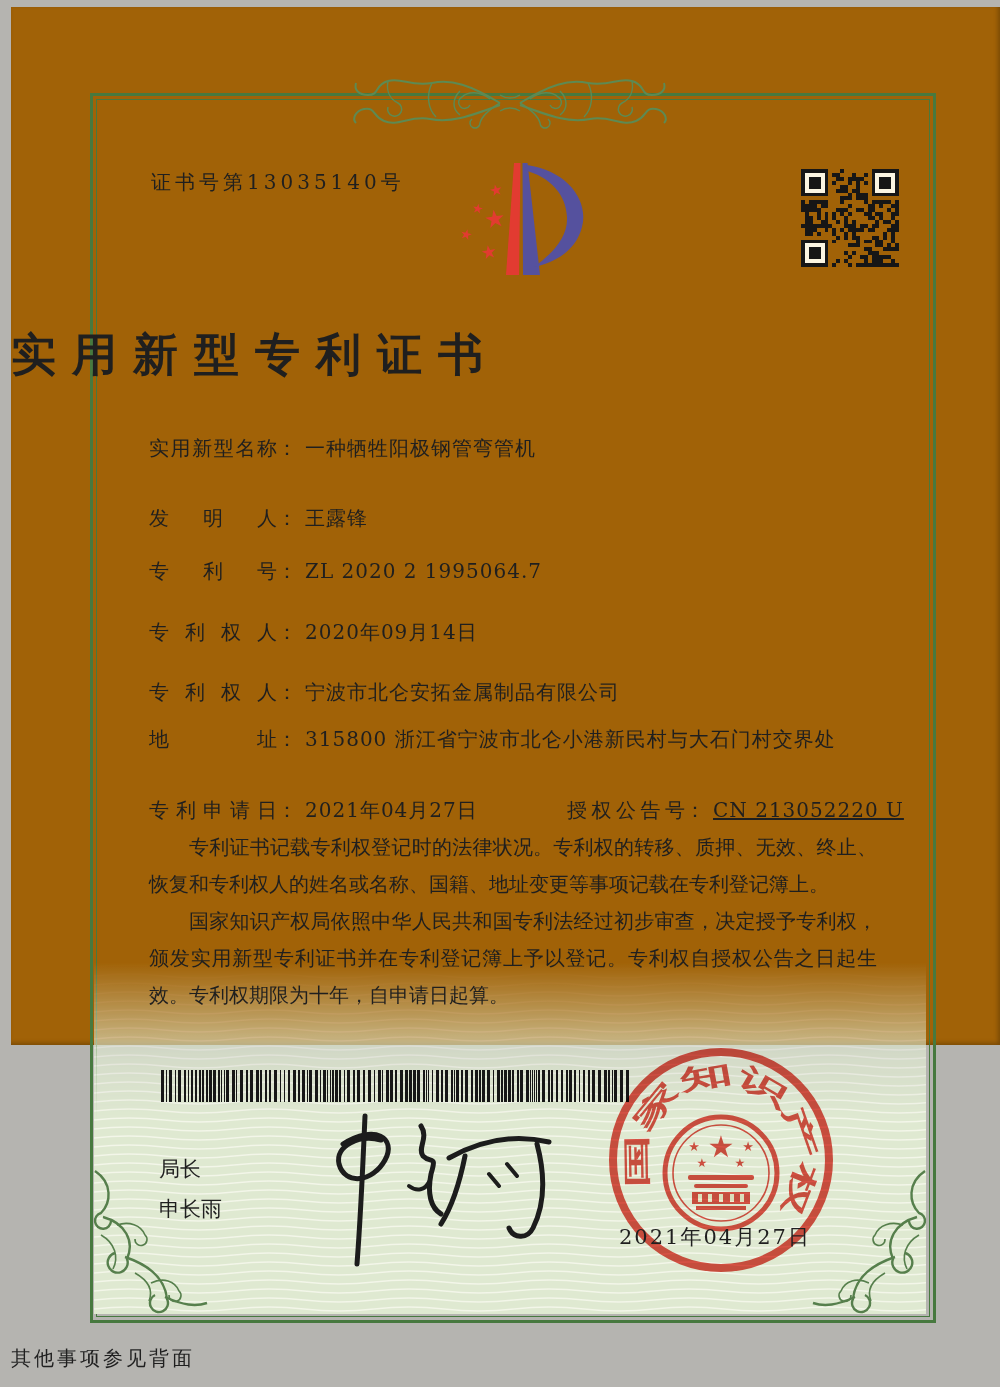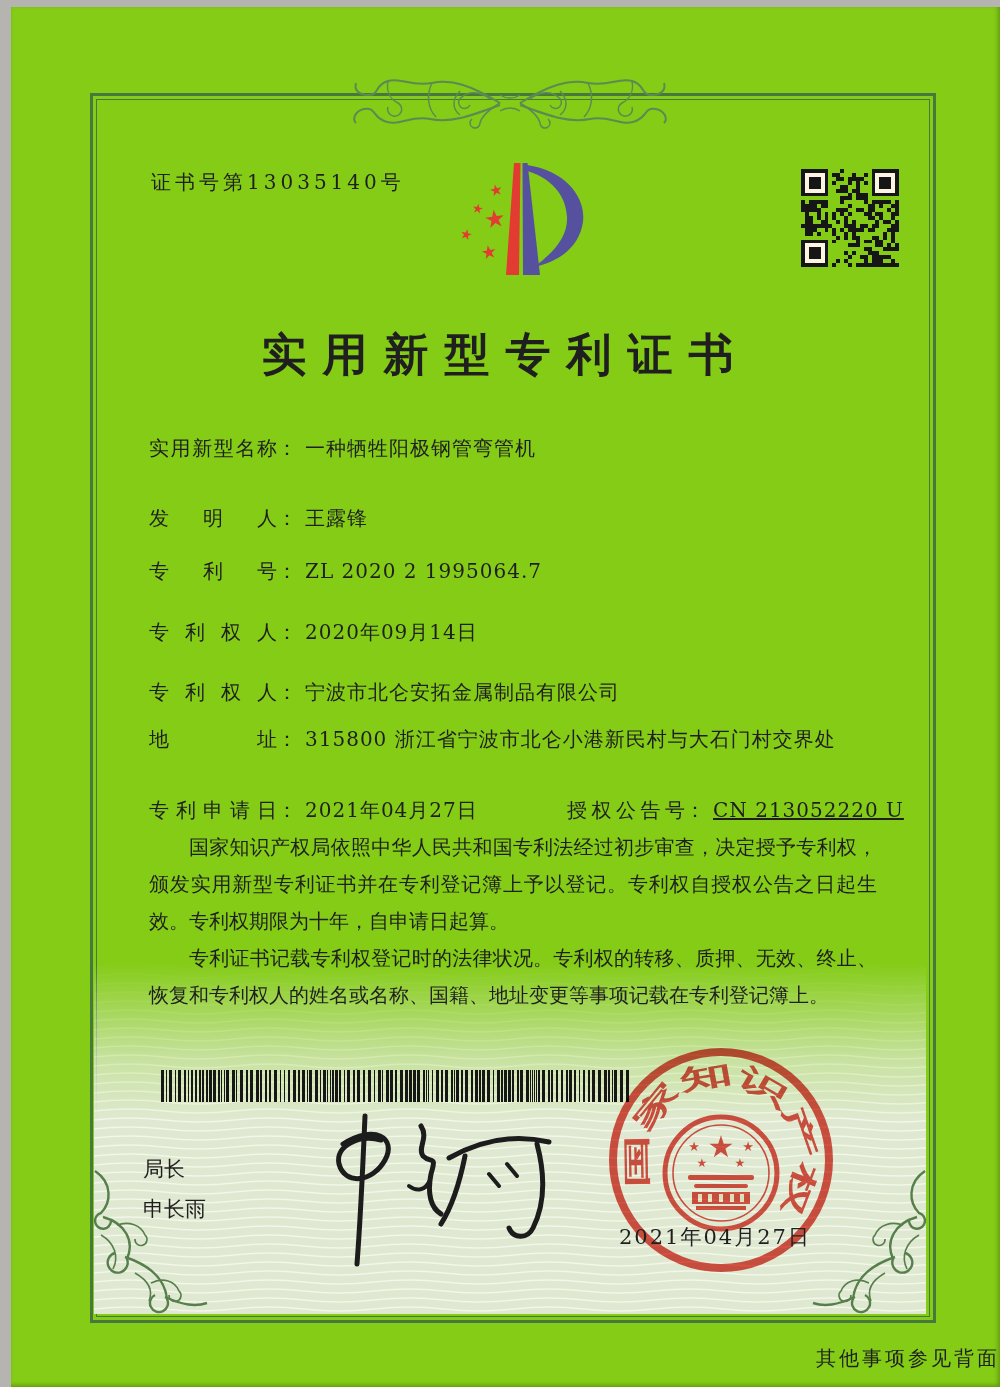--- a/index.html
+++ b/index.html
@@ -1,49 +1,49 @@
 <!DOCTYPE html>
 <html><head>
 <meta charset="utf-8">
 <style>
   html,body{margin:0;padding:0;background:#c9c8c4;}
   .scan{position:relative;width:1000px;height:1387px;background:#b5b4b0;overflow:hidden;
         font-family:"DejaVu Serif","Liberation Serif",serif;color:#1f1f1f;}
-  .paper{position:absolute;left:11px;top:7px;width:989px;height:1380px;background:#84cc16;
+  .paper{position:absolute;left:11px;top:7px;width:989px;height:1038px;background:#a16207;
          box-shadow:-2px -2px 4px rgba(0,0,0,.25) inset;}
   
   .frame{position:absolute;left:79px;top:86px;width:840px;height:1224px;
          border:3px solid #47793f;}
   .frame-inner{position:absolute;left:3px;top:3px;right:3px;bottom:3px;border:1px solid #47793f;}
   
   .guilloche{position:absolute;left:83px;top:955px;width:832px;height:352px;pointer-events:none;}
   .cert-no{position:absolute;left:140px;top:162px;font-size:20px;letter-spacing:4px;}
-  .title{position:absolute;left:0;top:318px;width:989px;text-align:center;
+  .title{position:absolute;left:0;top:318px;width:989px;
          font-size:45px;font-weight:bold;letter-spacing:16px;}
   .qr{position:absolute;left:790px;top:162px;width:98px;height:98px;}
   .logo{position:absolute;left:425px;top:148px;width:170px;height:142px;}
   .fields{position:absolute;left:138px;top:422px;width:760px;font-size:20px;}
   .row{position:absolute;left:0;white-space:nowrap;}
   .lbl{display:inline-block;width:128px;text-align:justify;text-align-last:justify;vertical-align:top;}
   .colon{display:inline-block;margin-right:8px;}
   .val{letter-spacing:1px;}
   .row2col .col2{position:absolute;left:418px;top:0;text-decoration:underline;}
   .row2col .col2 .lbl{width:118px;}
   .paragraphs{position:absolute;left:138px;top:822px;width:728px;font-size:20px;
               line-height:37px;text-align:justify;}
   .paragraphs p{margin:0;text-indent:2em;}
   .barcode{position:absolute;left:150px;top:1063px;width:470px;height:32px;}
-  .signer{position:absolute;left:132px;top:1142px;font-size:21px;line-height:40px;
+  .signer{position:absolute;left:148px;top:1142px;font-size:21px;line-height:40px;
           font-family:"DejaVu Sans","Liberation Sans",sans-serif;}
   .signature{position:absolute;left:290px;top:1095px;width:260px;height:170px;}
   .seal{position:absolute;left:585px;top:1028px;width:250px;height:250px;opacity:.92;
         mix-blend-mode:multiply;}
   .seal-date{position:absolute;left:608px;top:1216px;font-size:21px;letter-spacing:2px;}
   .page-info{position:absolute;left:0;top:1282px;width:989px;text-align:center;font-size:17px;letter-spacing:2px;}
-  .back-note{position:absolute;left:0;top:1338px;width:989px;text-align:right;font-size:20px;letter-spacing:3px;}
+  .back-note{position:absolute;left:0;top:1338px;width:989px;text-align:left;font-size:20px;letter-spacing:3px;}
   .ornament-top{position:absolute;left:329px;top:58px;width:340px;height:74px;}
   .corner-bl{position:absolute;left:80px;top:1158px;width:120px;height:156px;}
   .corner-br{position:absolute;left:798px;top:1158px;width:120px;height:156px;transform:scaleX(-1);}
 </style>
 </head>
 <body>
 
 <div class="scan">
   <div class="paper">
 
@@ -368,22 +368,22 @@
       </div>
       <div class="row row2col" style="top:368px">
         <span class="lbl">专利申请日</span><span class="colon">：</span><span class="val">2021年04月27日</span>
         <span class="col2">
           <span class="lbl">授权公告号</span><span class="colon">：</span><span class="val">CN 213052220 U</span>
         </span>
       </div>
     </div>
 
     <div class="paragraphs">
+      <p>专利证书记载专利权登记时的法律状况。专利权的转移、质押、无效、终止、恢复和专利权人的姓名或名称、国籍、地址变更等事项记载在专利登记簿上。</p>
       <p>国家知识产权局依照中华人民共和国专利法经过初步审查，决定授予专利权，颁发实用新型专利证书并在专利登记簿上予以登记。专利权自授权公告之日起生效。专利权期限为十年，自申请日起算。</p>
-      <p>专利证书记载专利权登记时的法律状况。专利权的转移、质押、无效、终止、恢复和专利权人的姓名或名称、国籍、地址变更等事项记载在专利登记簿上。</p>
     </div>
 
     <svg class="barcode" id="barcode" viewBox="0 0 470 32" preserveAspectRatio="none">
         <rect x="0" y="0" width="3" height="32" fill="#161616"></rect>
         <rect x="5" y="0" width="1" height="32" fill="#161616"></rect>
         <rect x="8" y="0" width="3" height="32" fill="#161616"></rect>
         <rect x="14" y="0" width="1" height="32" fill="#161616"></rect>
         <rect x="17" y="0" width="3" height="32" fill="#161616"></rect>
         <rect x="23" y="0" width="2" height="32" fill="#161616"></rect>
         <rect x="27" y="0" width="1" height="32" fill="#161616"></rect>

